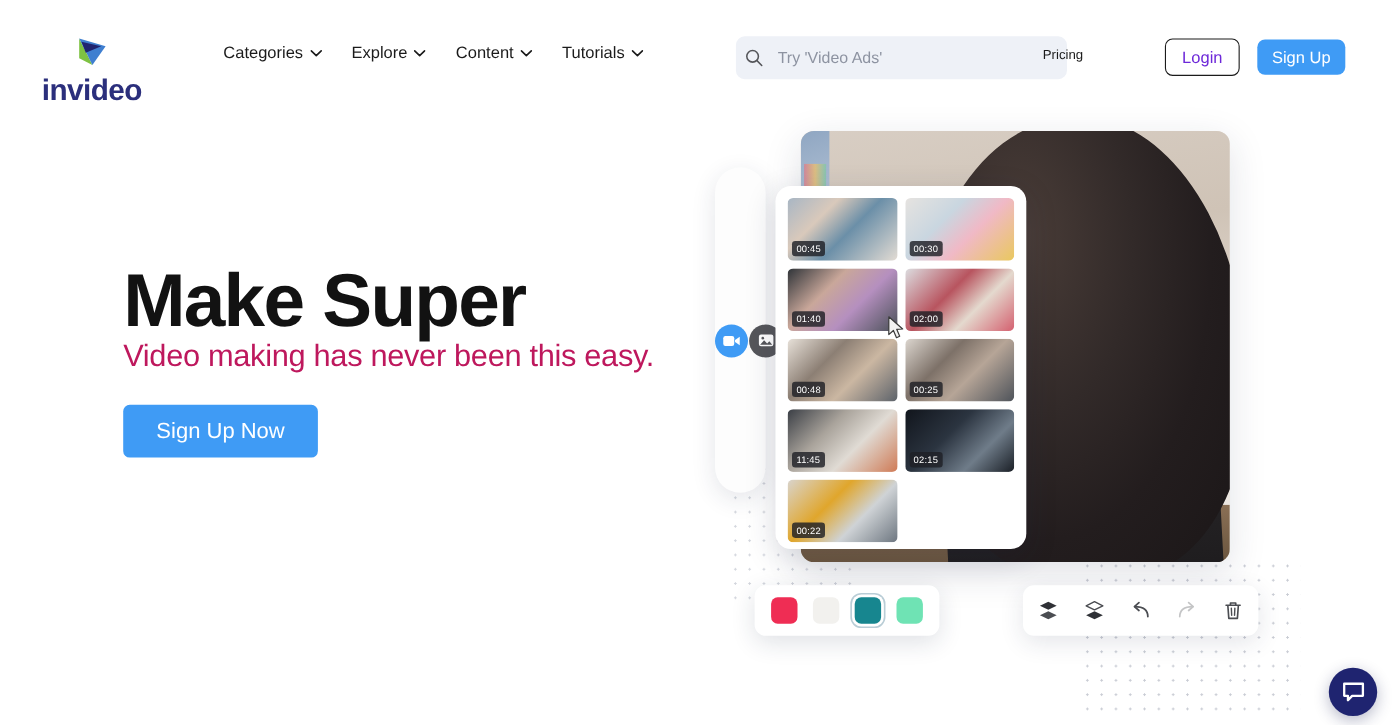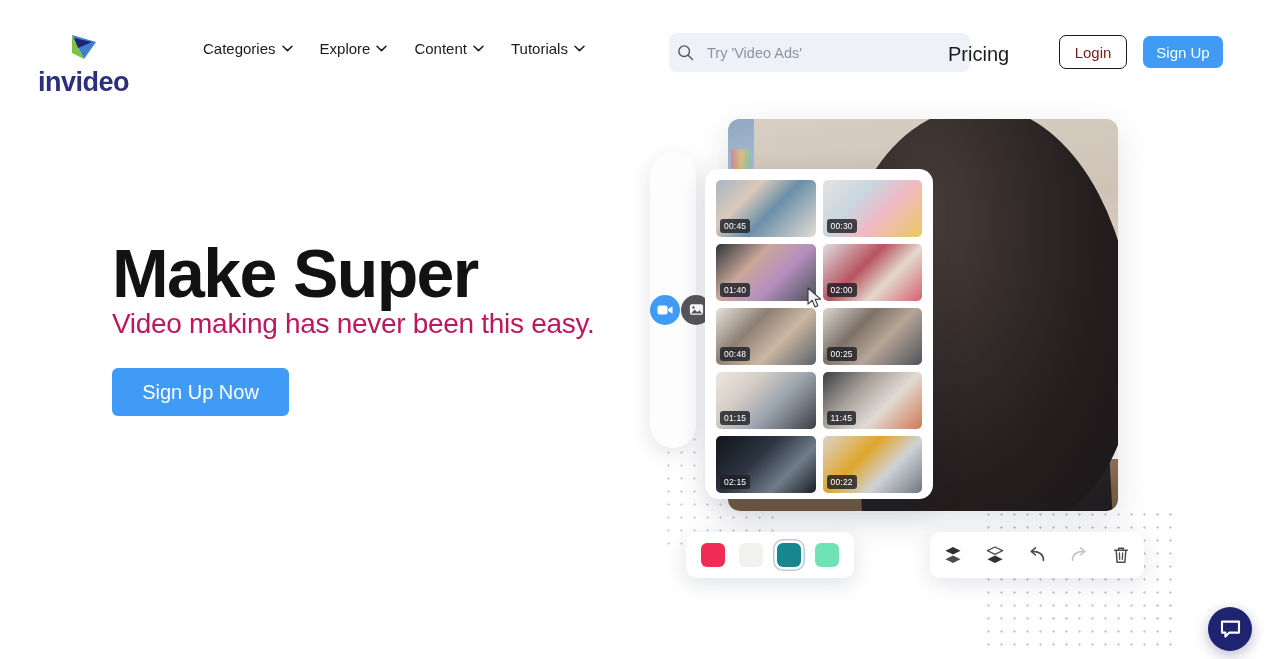--- a/index.html
+++ b/index.html
@@ -45,27 +45,27 @@
   .search-icon { width: 17px; height: 17px; flex: none; }
   .search-input {
     border: none; outline: none; background: transparent;
     font-family: "Liberation Sans", sans-serif;
     font-size: 14.5px; color: #222; width: 100%;
   }
   .search-input::placeholder { color: #8d93a1; }
 
   .pricing {
     position: absolute; left: 948px; top: 43px;
-    font-size: 20px; color: #1b1b1b; cursor: pointer;
+    font-size: 12px; color: #1b1b1b; cursor: pointer;
   }
   .btn-login {
     position: absolute; left: 1059px; top: 35px;
     width: 68px; height: 34px;
     border: 1.4px solid #1b1b1b; border-radius: 7px;
-    background: #fff; color: #7f1d1d;
+    background: #fff; color: #6d28d9;
     font-family: "Liberation Sans", sans-serif;
     font-size: 15px; cursor: pointer;
   }
   .btn-signup {
     position: absolute; left: 1143px; top: 36px;
     width: 80px; height: 32px;
     border: none; border-radius: 7px;
     background: #3f9bf5; color: #fff;
     font-family: "Liberation Sans", sans-serif;
     font-size: 15px; cursor: pointer;
@@ -369,24 +369,20 @@
       </div>
       <div class="clip">
         <div class="ph" style="background:linear-gradient(135deg,#e7e1d9 0%,#8c7f74 35%,#cbb7a2 62%,#5c626a 100%)"></div>
         <span class="tstamp">00:48</span>
       </div>
       <div class="clip">
         <div class="ph" style="background:linear-gradient(135deg,#dcd6cf 0%,#7d7168 35%,#b6a597 60%,#4e535a 100%)"></div>
         <span class="tstamp">00:25</span>
       </div>
       <div class="clip">
-        <div class="ph" style="background:linear-gradient(135deg,#ece7e1 0%,#d6cec6 30%,#9aa3ad 60%,#3b3f45 100%)"></div>
-        <span class="tstamp">01:15</span>
-      </div>
-      <div class="clip">
         <div class="ph" style="background:linear-gradient(135deg,#3a3e45 0%,#a9a39b 35%,#e0dbd4 62%,#cf7a55 100%)"></div>
         <span class="tstamp">11:45</span>
       </div>
       <div class="clip">
         <div class="ph" style="background:linear-gradient(135deg,#11151c 0%,#2b3440 40%,#6f7c89 70%,#1a1f26 100%)"></div>
         <span class="tstamp">02:15</span>
       </div>
       <div class="clip">
         <div class="ph" style="background:linear-gradient(135deg,#d9d4cd 0%,#e0a62c 38%,#cfd3d6 65%,#6d7680 100%)"></div>
         <span class="tstamp">00:22</span>

